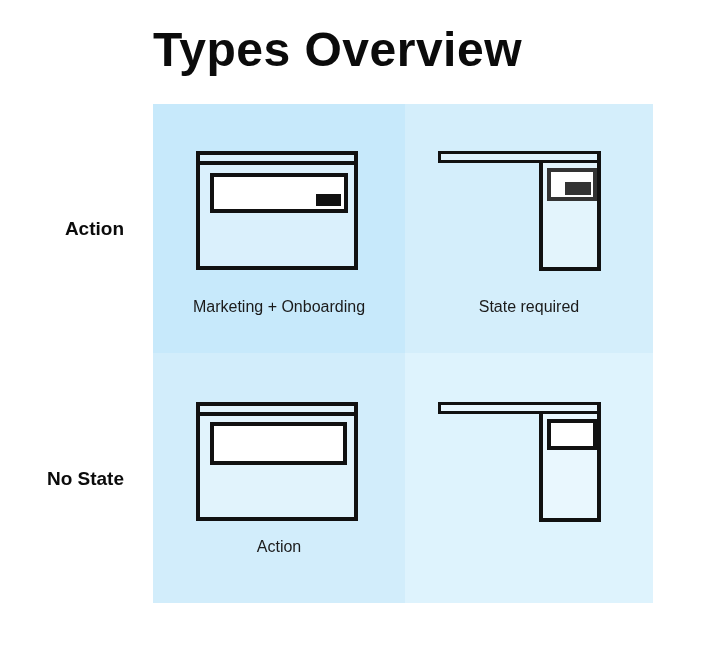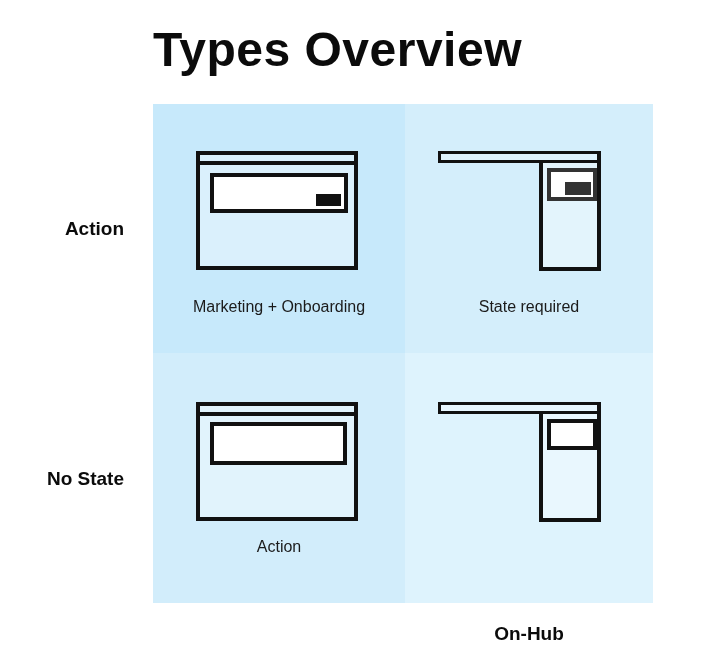--- a/index.html
+++ b/index.html
@@ -135,21 +135,20 @@
   <div class="title">Types Overview</div>
 
   <div class="cell tl"></div>
   <div class="cell tr"></div>
   <div class="cell bl"></div>
   <div class="cell br"></div>
 
   <div class="row-label r1">Action</div>
   <div class="row-label r2">No State</div>
 
-  <div class="col-label c2">On-Hub</div>
 
   <div class="page-illus tl">
     <div class="page-header-line"></div>
     <div class="banner">
       <div class="banner-cta"></div>
     </div>
   </div>
 
   <div class="hub-panel tr">
     <div class="hub-card">

